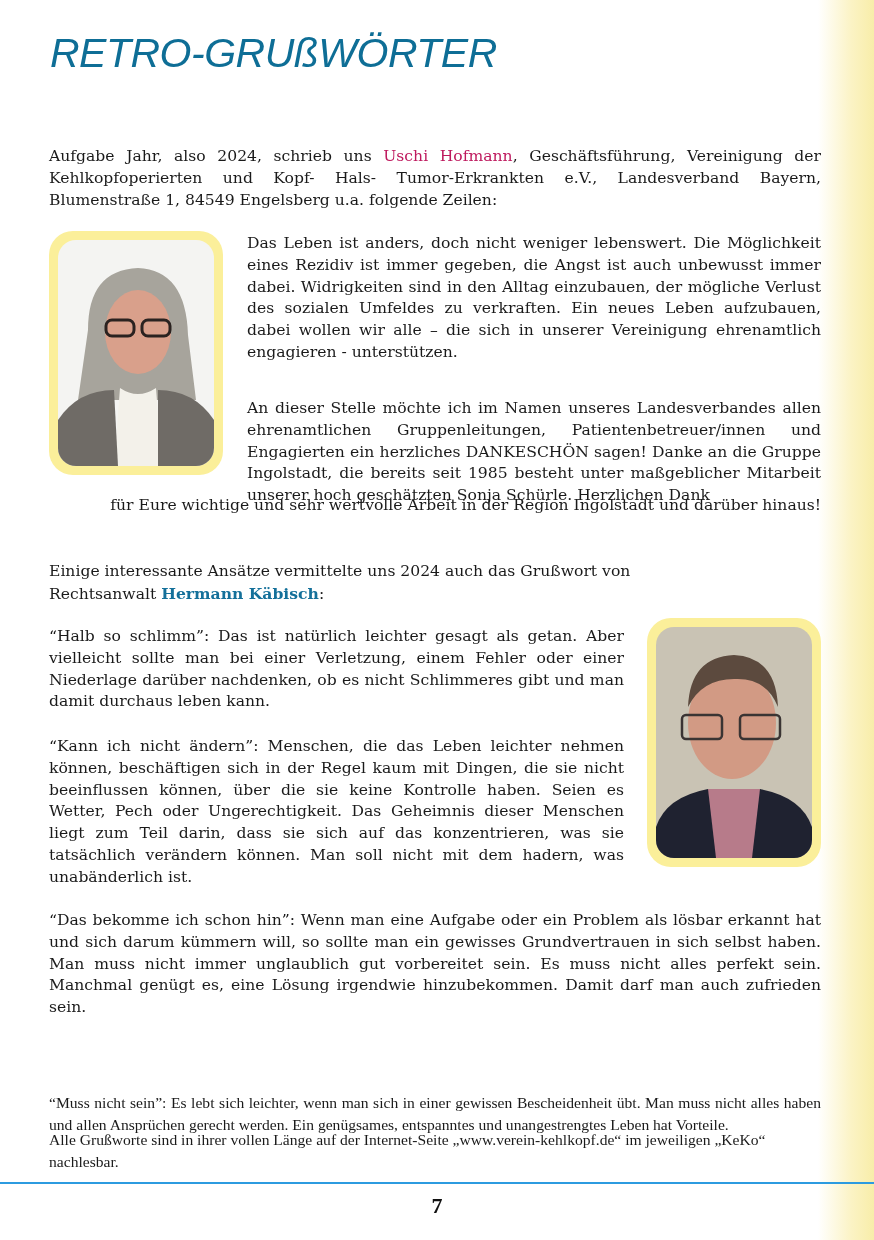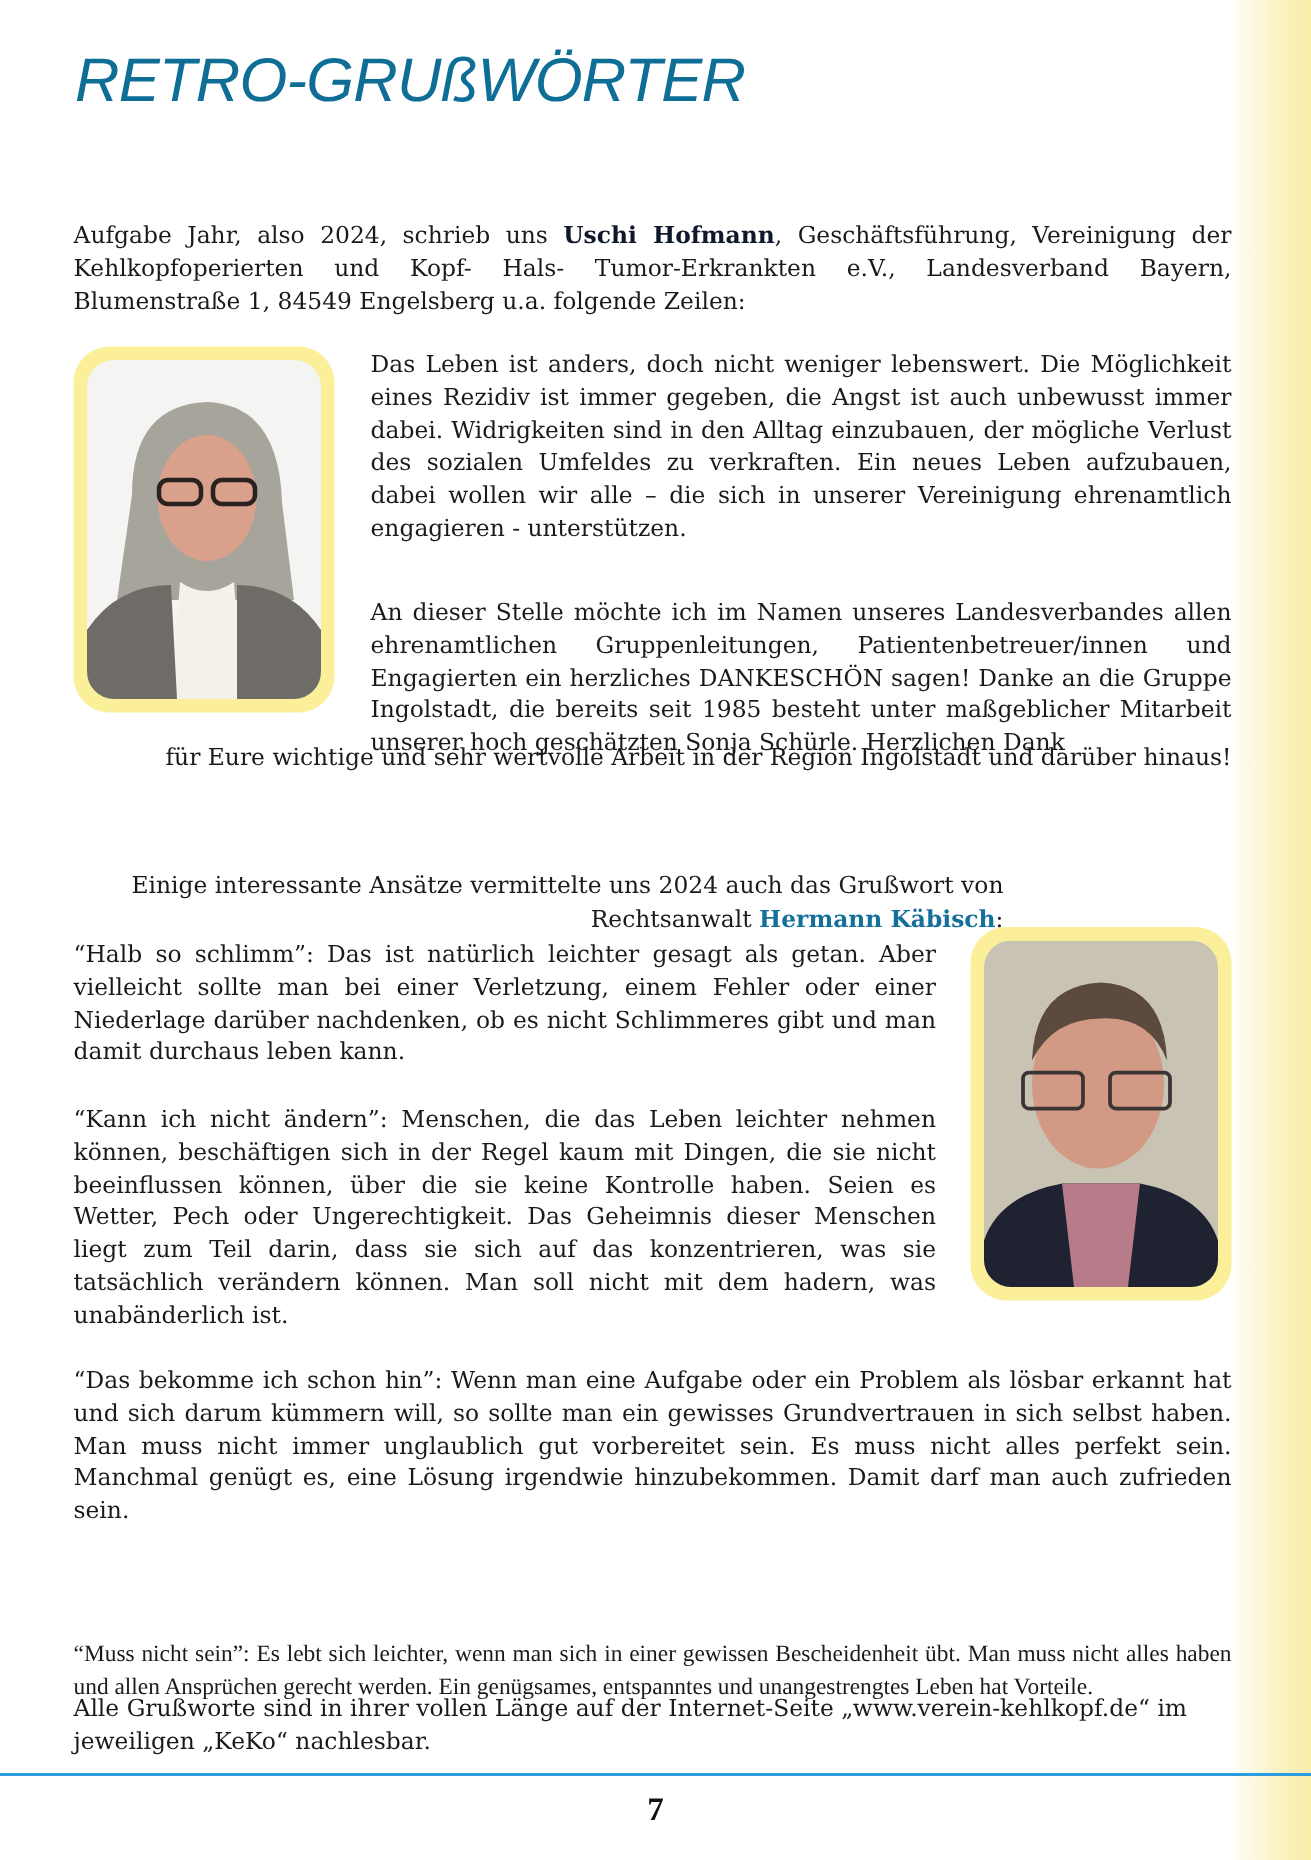--- a/index.html
+++ b/index.html
@@ -15,21 +15,21 @@
   }
   .title {
     position: absolute; left: 50px; top: 30px;
     font-family: "Liberation Sans", sans-serif; font-weight: normal; font-style: italic;
     font-size: 41px; letter-spacing: -0.5px; color: #0e6e96; margin: 0;
   }
   .para {
     position: absolute; margin: 0;
     font-size: 15.6px; line-height: 21.8px; text-align: justify;
   }
-  .name-uschi { color: #0f172a; font-weight: bold; }
+  .name-uschi { color: #be185d; font-weight: normal; }
   .name-hermann { color: #14709a; font-weight: bold; }
   .photo-frame {
     position: absolute; background: #fbef9a; border-radius: 24px;
   }
   .photo {
     position: absolute; left: 9px; top: 9px; right: 9px; bottom: 9px;
     border-radius: 18px; overflow: hidden;
   }
   .photo svg { width: 100%; height: 100%; display: block; }
   .rule {
@@ -63,21 +63,21 @@
       <path d="M156 180 Q136 150 100 150 L100 226 L156 226 Z" fill="#6f6b66"></path>
     </svg>
   </div>
 </div>
 
 <p class="para" style="left:247px; top:233px; width:574px;">Das Leben ist anders, doch nicht weniger lebenswert. Die Möglichkeit eines Rezidiv ist immer gegeben, die Angst ist auch unbewusst immer dabei. Widrigkeiten sind in den Alltag einzubauen, der mögliche Verlust des sozialen Umfeldes zu verkraften. Ein neues Leben aufzubauen, dabei wollen wir alle – die sich in unserer Vereinigung ehrenamtlich engagieren - unterstützen.</p>
 
 <p class="para" style="left:247px; top:398px; width:574px;">An dieser Stelle möchte ich im Namen unseres Landesverbandes allen ehrenamtlichen Gruppenleitungen, Patientenbetreuer/innen und Engagierten ein herzliches DANKESCHÖN sagen! Danke an die Gruppe Ingolstadt, die bereits seit 1985 besteht unter maßgeblicher Mitarbeit unserer hoch geschätzten Sonja Schürle. Herzlichen Dank</p>
 <p class="para" style="left:49px; top:495px; width:772px; text-align:right;">für Eure wichtige und sehr wertvolle Arbeit in der Region Ingolstadt und darüber hinaus!</p>
 
-<p class="para" style="left:49px; top:561px; width:620px; text-align:right;margin-top:19px;"><span>Einige interessante Ansätze vermittelte uns 2024 auch das Grußwort von Rechtsanwalt </span><span class="name-hermann">Hermann Käbisch</span><span>:</span></p>
+<p class="para" style="left:49px; top:561px; width:620px; text-align:left;"><span>Einige interessante Ansätze vermittelte uns 2024 auch das Grußwort von Rechtsanwalt </span><span class="name-hermann">Hermann Käbisch</span><span>:</span></p>
 
 <p class="para" style="left:49px; top:626px; width:575px;">“Halb so schlimm”: Das ist natürlich leichter gesagt als getan. Aber vielleicht sollte man bei einer Verletzung, einem Fehler oder einer Niederlage darüber nachdenken, ob es nicht Schlimmeres gibt und man damit durchaus leben kann.</p>
 
 <div class="photo-frame" style="left:647px; top:618px; width:174px; height:249px;">
   <div class="photo" aria-label="Portrait Hermann Käbisch">
     <svg viewBox="0 0 156 231" preserveAspectRatio="none">
       <rect width="156" height="231" fill="#c9c3b4"></rect>
       <ellipse cx="76" cy="96" rx="44" ry="56" fill="#d29a84"></ellipse>
       <path d="M32 80 Q34 30 78 28 Q120 30 122 80 Q110 50 78 52 Q46 52 32 80 Z" fill="#5c4a3e"></path>
       <rect x="26" y="88" width="40" height="24" rx="4" fill="none" stroke="#3a3433" stroke-width="2.5"></rect>
@@ -87,16 +87,16 @@
     </svg>
   </div>
 </div>
 
 <p class="para" style="left:49px; top:736px; width:575px;">“Kann ich nicht ändern”: Menschen, die das Leben leichter nehmen können, beschäftigen sich in der Regel kaum mit Dingen, die sie nicht beeinflussen können, über die sie keine Kontrolle haben. Seien es Wetter, Pech oder Ungerechtigkeit. Das Geheimnis dieser Menschen liegt zum Teil darin, dass sie sich auf das konzentrieren, was sie tatsächlich verändern können. Man soll nicht mit dem hadern, was unabänderlich ist.</p>
 
 <p class="para" style="left:49px; top:910px; width:772px;">“Das bekomme ich schon hin”: Wenn man eine Aufgabe oder ein Problem als lösbar erkannt hat und sich darum kümmern will, so sollte man ein gewisses Grundvertrauen in sich selbst haben. Man muss nicht immer unglaublich gut vorbereitet sein. Es muss nicht alles perfekt sein. Manchmal genügt es, eine Lösung irgendwie hinzubekommen. Damit darf man auch zufrieden sein.</p>
 
 <p class="para" style="left:49px; top:1092px; width:772px;font-family:Liberation Serif, serif;">“Muss nicht sein”: Es lebt sich leichter, wenn man sich in einer gewissen Bescheidenheit übt. Man muss nicht alles haben und allen Ansprüchen gerecht werden. Ein genügsames, entspanntes und unangestrengtes Leben hat Vorteile.</p>
 
-<p class="para" style="left:49px; top:1129px; width:772px; text-align:left;">Alle Grußworte sind in ihrer vollen Länge auf der Internet-Seite „www.verein-kehlkopf.de“ im jeweiligen „KeKo“ nachlesbar.</p>
+<p class="para" style="left:49px; top:1129px; width:772px; text-align:left;font-family:Liberation Serif, serif;">Alle Grußworte sind in ihrer vollen Länge auf der Internet-Seite „www.verein-kehlkopf.de“ im jeweiligen „KeKo“ nachlesbar.</p>
 
 <div class="rule"></div>
 <div class="page-number">7</div>
 
 </body></html>

